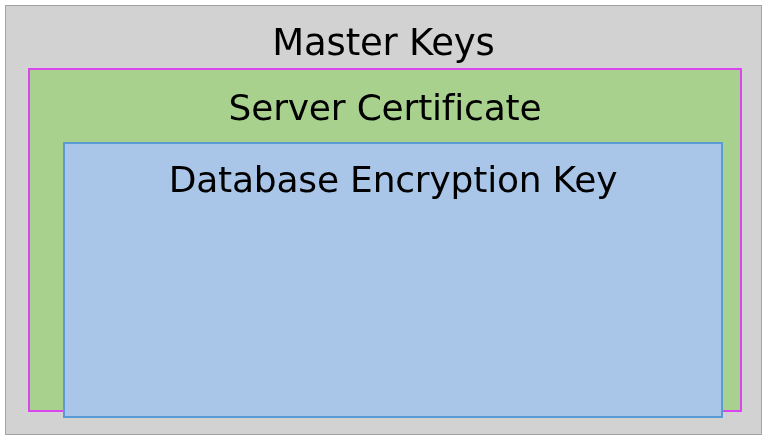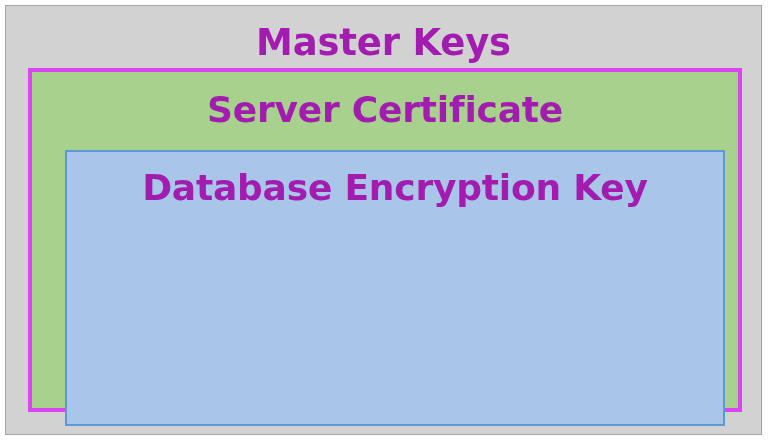--- a/index.html
+++ b/index.html
@@ -26,22 +26,22 @@
     position: absolute;
     box-sizing: border-box;
     display: block;
   }
 
   .layer-label {
     position: absolute;
     left: 0;
     right: 0;
     text-align: center;
-    color: #a21caf;
-    font-weight: 700;
+    color: #000000;
+    font-weight: 400;
     line-height: 1;
     white-space: nowrap;
     letter-spacing: -0.2px;
   }
 
   
   #layer-master-keys {
     left: 5px;
     top: 5px;
     width: 757px;
@@ -54,31 +54,31 @@
     font-size: 37px;
   }
 
   
   #layer-server-certificate {
     left: 22px;
     top: 62px;
     width: 714px;
     height: 344px;
     background: #a9d18e;
-    border: 4px solid #d946ef;
+    border: 2px solid #d946ef;
   }
   #layer-server-certificate > .layer-label {
     top: 20px;
     font-size: 36px;
   }
 
   
   #layer-database-encryption-key {
     left: 33px;
-    top: 78px;
+    top: 72px;
     width: 660px;
     height: 276px;
     background: #a9c6e8;
     border: 2px solid #5b9bd5;
     padding-left: 15px;
   }
   #layer-database-encryption-key > .layer-label {
     top: 18px;
     font-size: 36px;
   }

